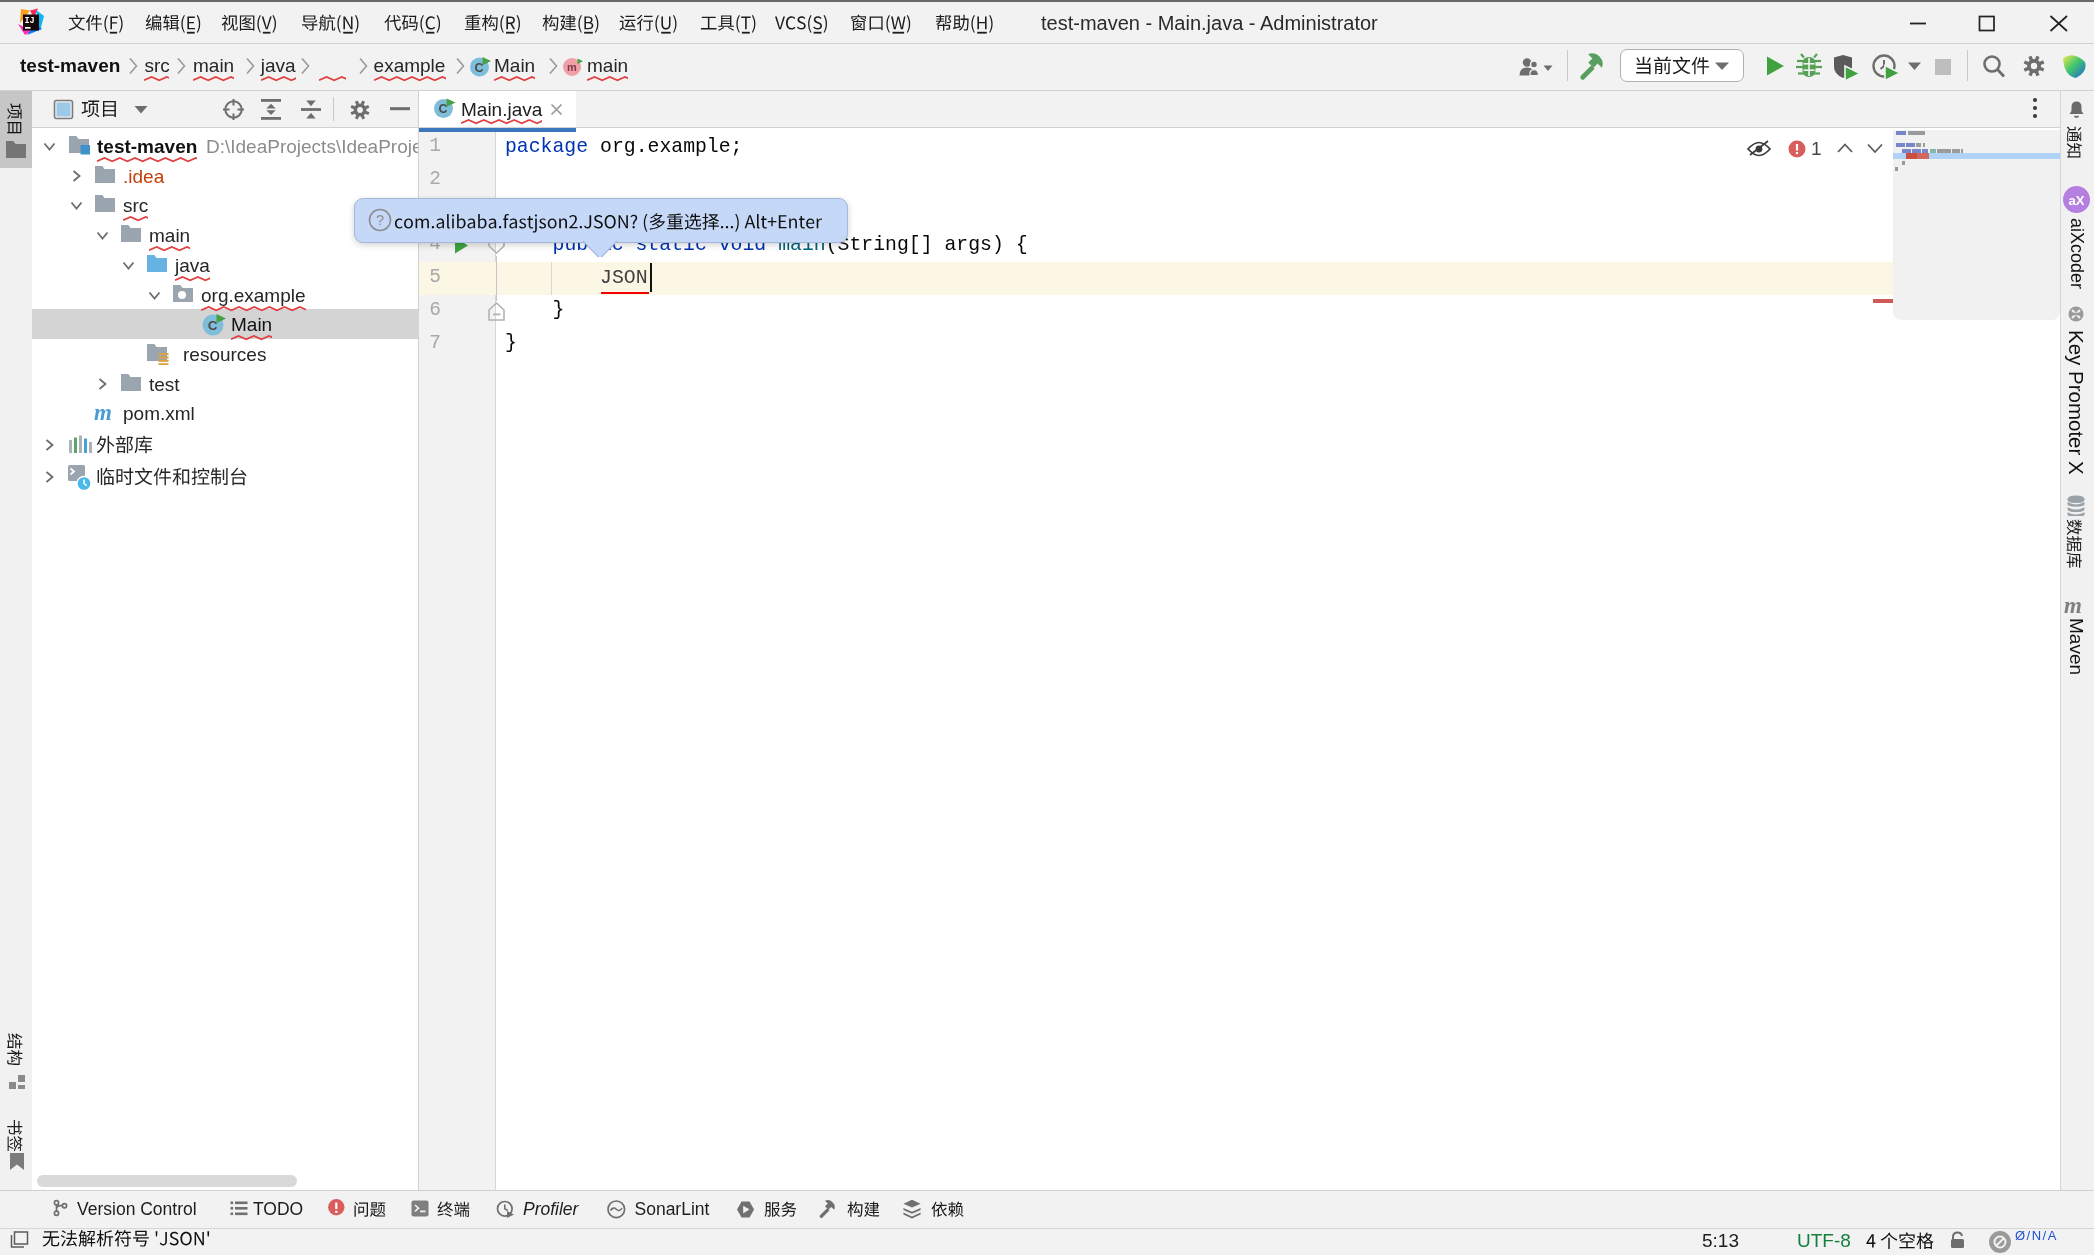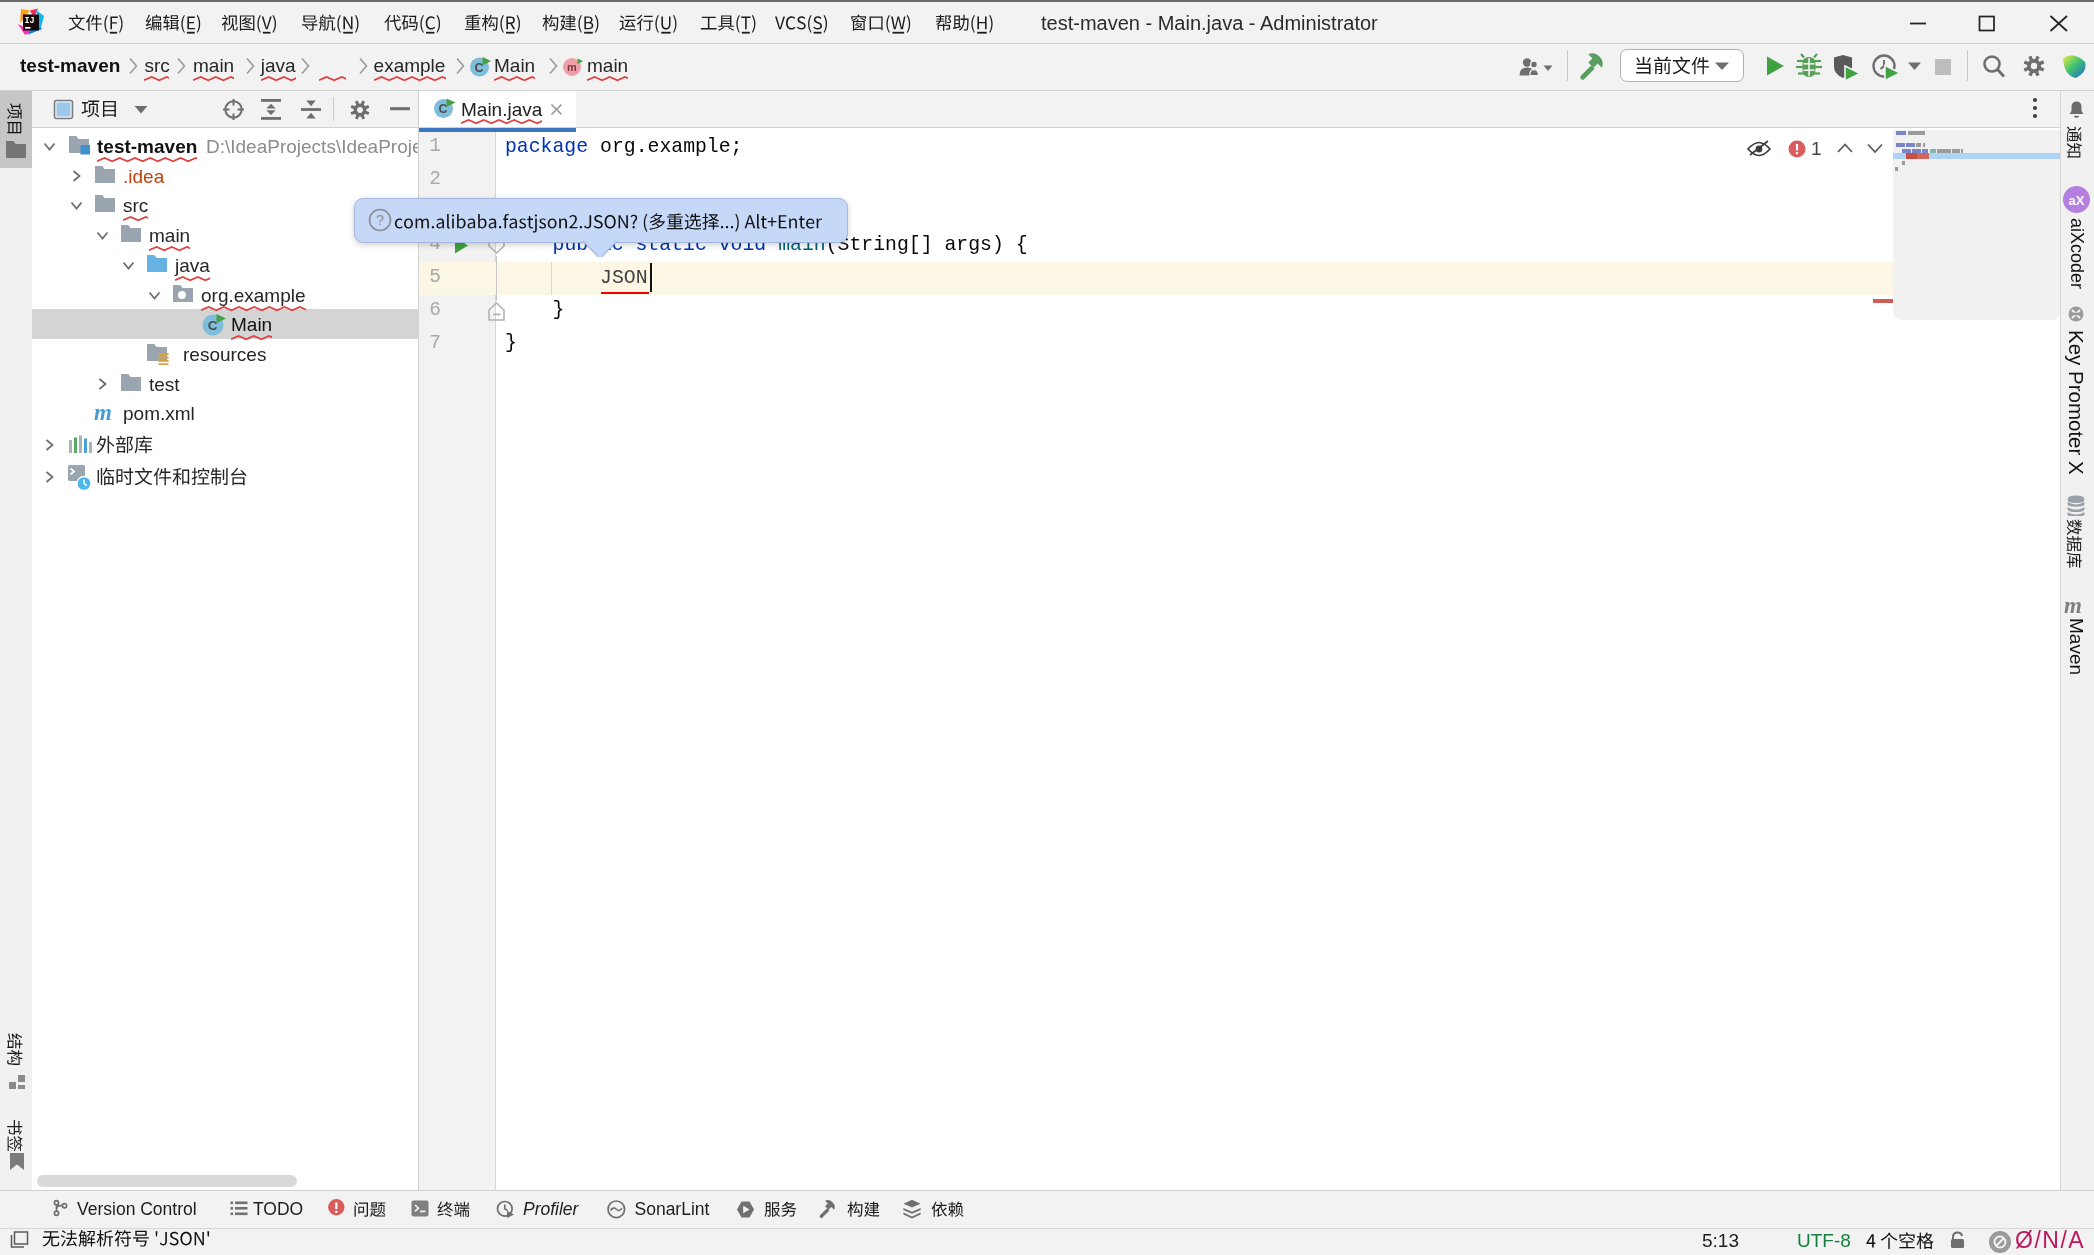--- a/index.html
+++ b/index.html
@@ -710,13 +710,13 @@
       <g fill="#6e6e6e">
         <path d="M5 9 L5 7 Q5 2.5 9.5 2.5 Q13.5 2.5 14 6" fill="none" stroke="#6e6e6e" stroke-width="2"></path>
         <rect x="3" y="9" width="13" height="9" rx="1.5"></rect>
       </g>
     </svg>
 <svg style="position:absolute;left:1988px;top:1230px;" width="25" height="25" viewBox="0 0 25 25">
       <circle cx="12" cy="12" r="11" fill="#9a9a9a"></circle>
       <circle cx="12" cy="12" r="5.5" fill="none" stroke="#f2f2f2" stroke-width="2"></circle>
       <path d="M8 16 L16 8" stroke="#f2f2f2" stroke-width="2"></path>
     </svg>
-<div style="position:absolute;left:2015px;top:1229px;font-family:Liberation Sans, sans-serif;font-size:23px;font-weight:400;color:#be185d;white-space:pre;line-height:1;letter-spacing:1.5px">Ø/N/A</div>
+<div style="position:absolute;left:2015px;top:1229px;font-family:Liberation Sans, sans-serif;font-size:13px;font-weight:400;color:#1d4ed8;white-space:pre;line-height:1;letter-spacing:1.5px">Ø/N/A</div>
 </div>
 </body></html>

